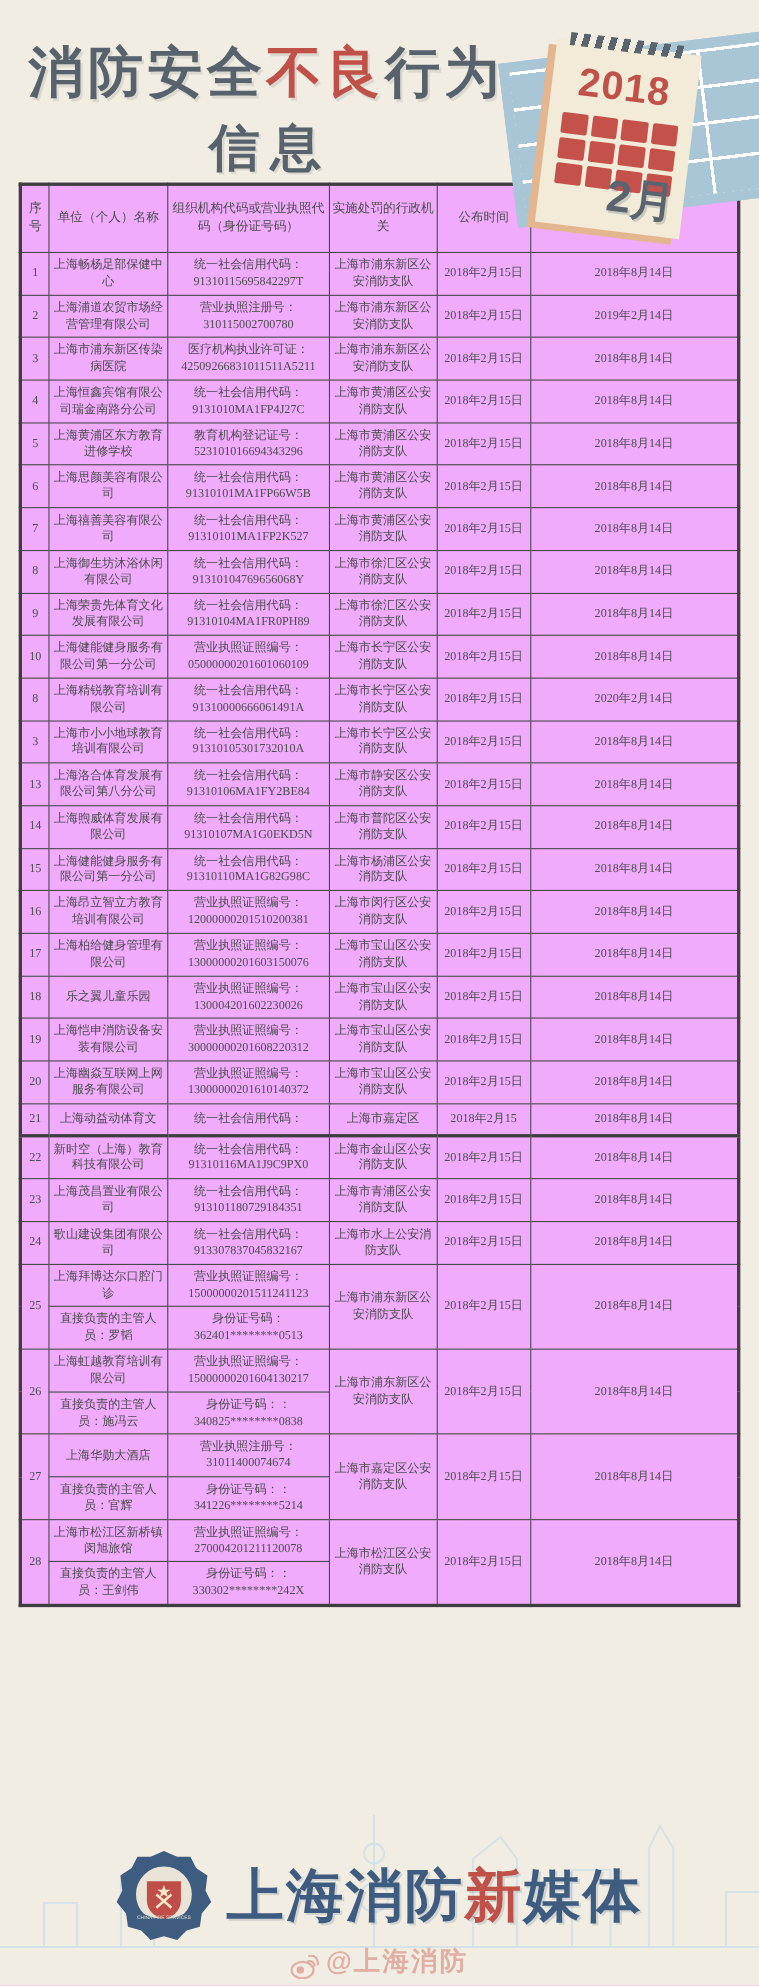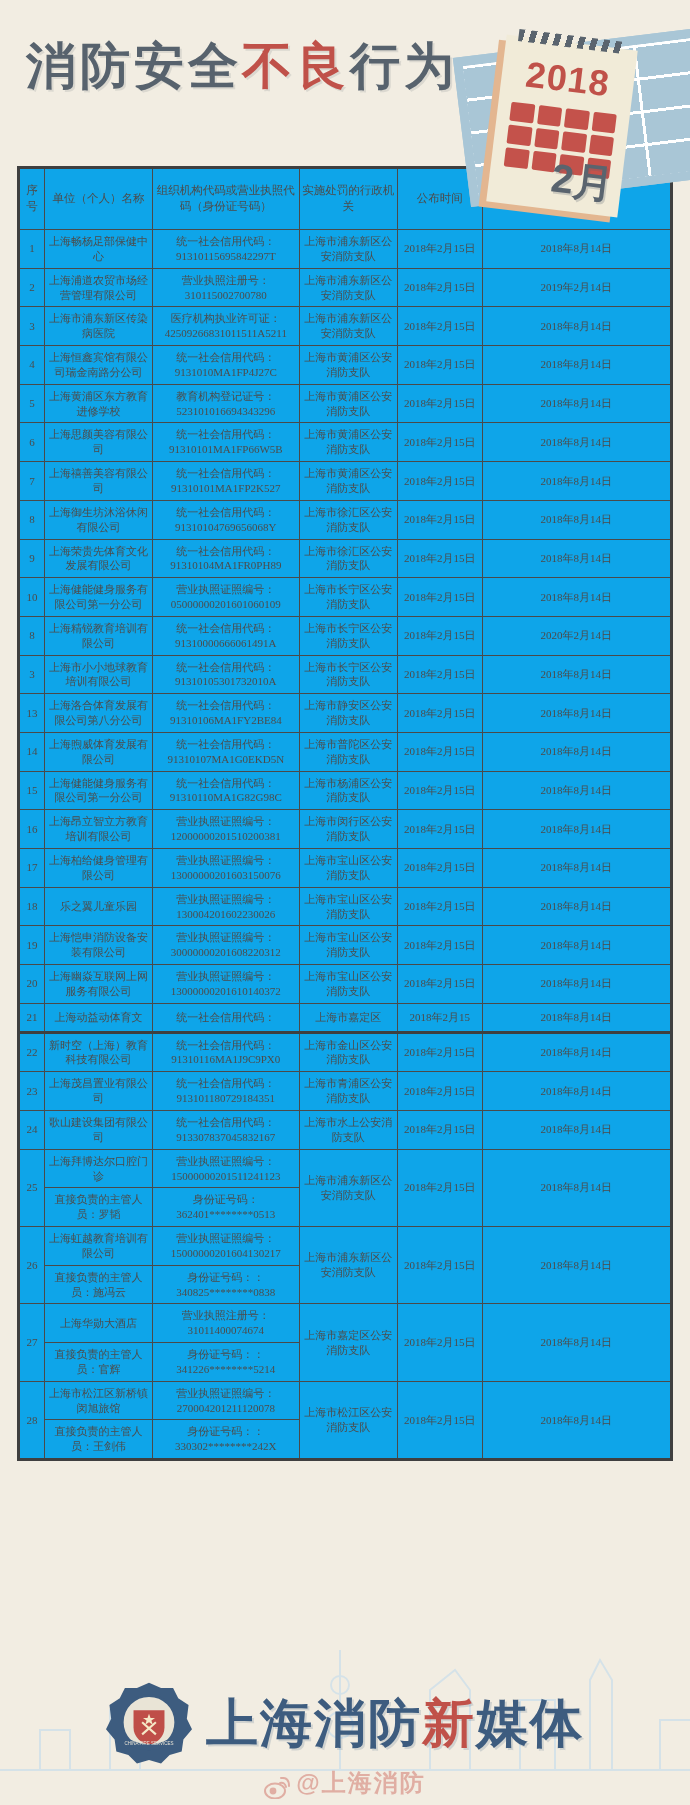--- a/index.html
+++ b/index.html
@@ -68,21 +68,21 @@
     font-family:"Liberation Sans","DejaVu Sans",sans-serif;
     font-weight:900; font-size:40px; color:#5a646e;
     text-shadow:2px 2px 0 rgba(90,100,110,0.25);
   }
 
   
   .tbl-wrap { position:relative; margin:6px 17px 0 17px; z-index:2; }
   table {
     width:100%; border-collapse:collapse; table-layout:fixed;
     border:3px solid #3f3f3f;
-    background:#0ea5e9;
+    background:#f0abfc;
   }
   th, td {
     border:1px solid #4a4a4a;
     text-align:center; vertical-align:middle;
     font-size:11px; line-height:1.35;
     padding:4px 2px;
     color:#4c4c4c;
     word-break:break-all;
   }
   th { font-weight:normal; font-size:11.5px; height:62px; }
@@ -113,20 +113,21 @@
     color:#e0aea3;
     font-family:"Liberation Sans","DejaVu Sans",sans-serif;
     font-weight:bold; font-size:24px; letter-spacing:2px;
   }
 </style>
 </head>
 <body>
 
 <div class="hero">
   <div class="hero-title"><span>消防安全</span><span class="red">不良</span><span>行为</span></div>
+  <div class="hero-sub">信息</div>
 </div>
 
 <div class="illus">
   <div class="sheet"></div>
   <div class="pad">
     <div class="pad-spiral"></div>
     <div class="pad-year">2018</div>
     <div class="pad-squares">
         <div class="sq"></div>
         <div class="sq"></div>

